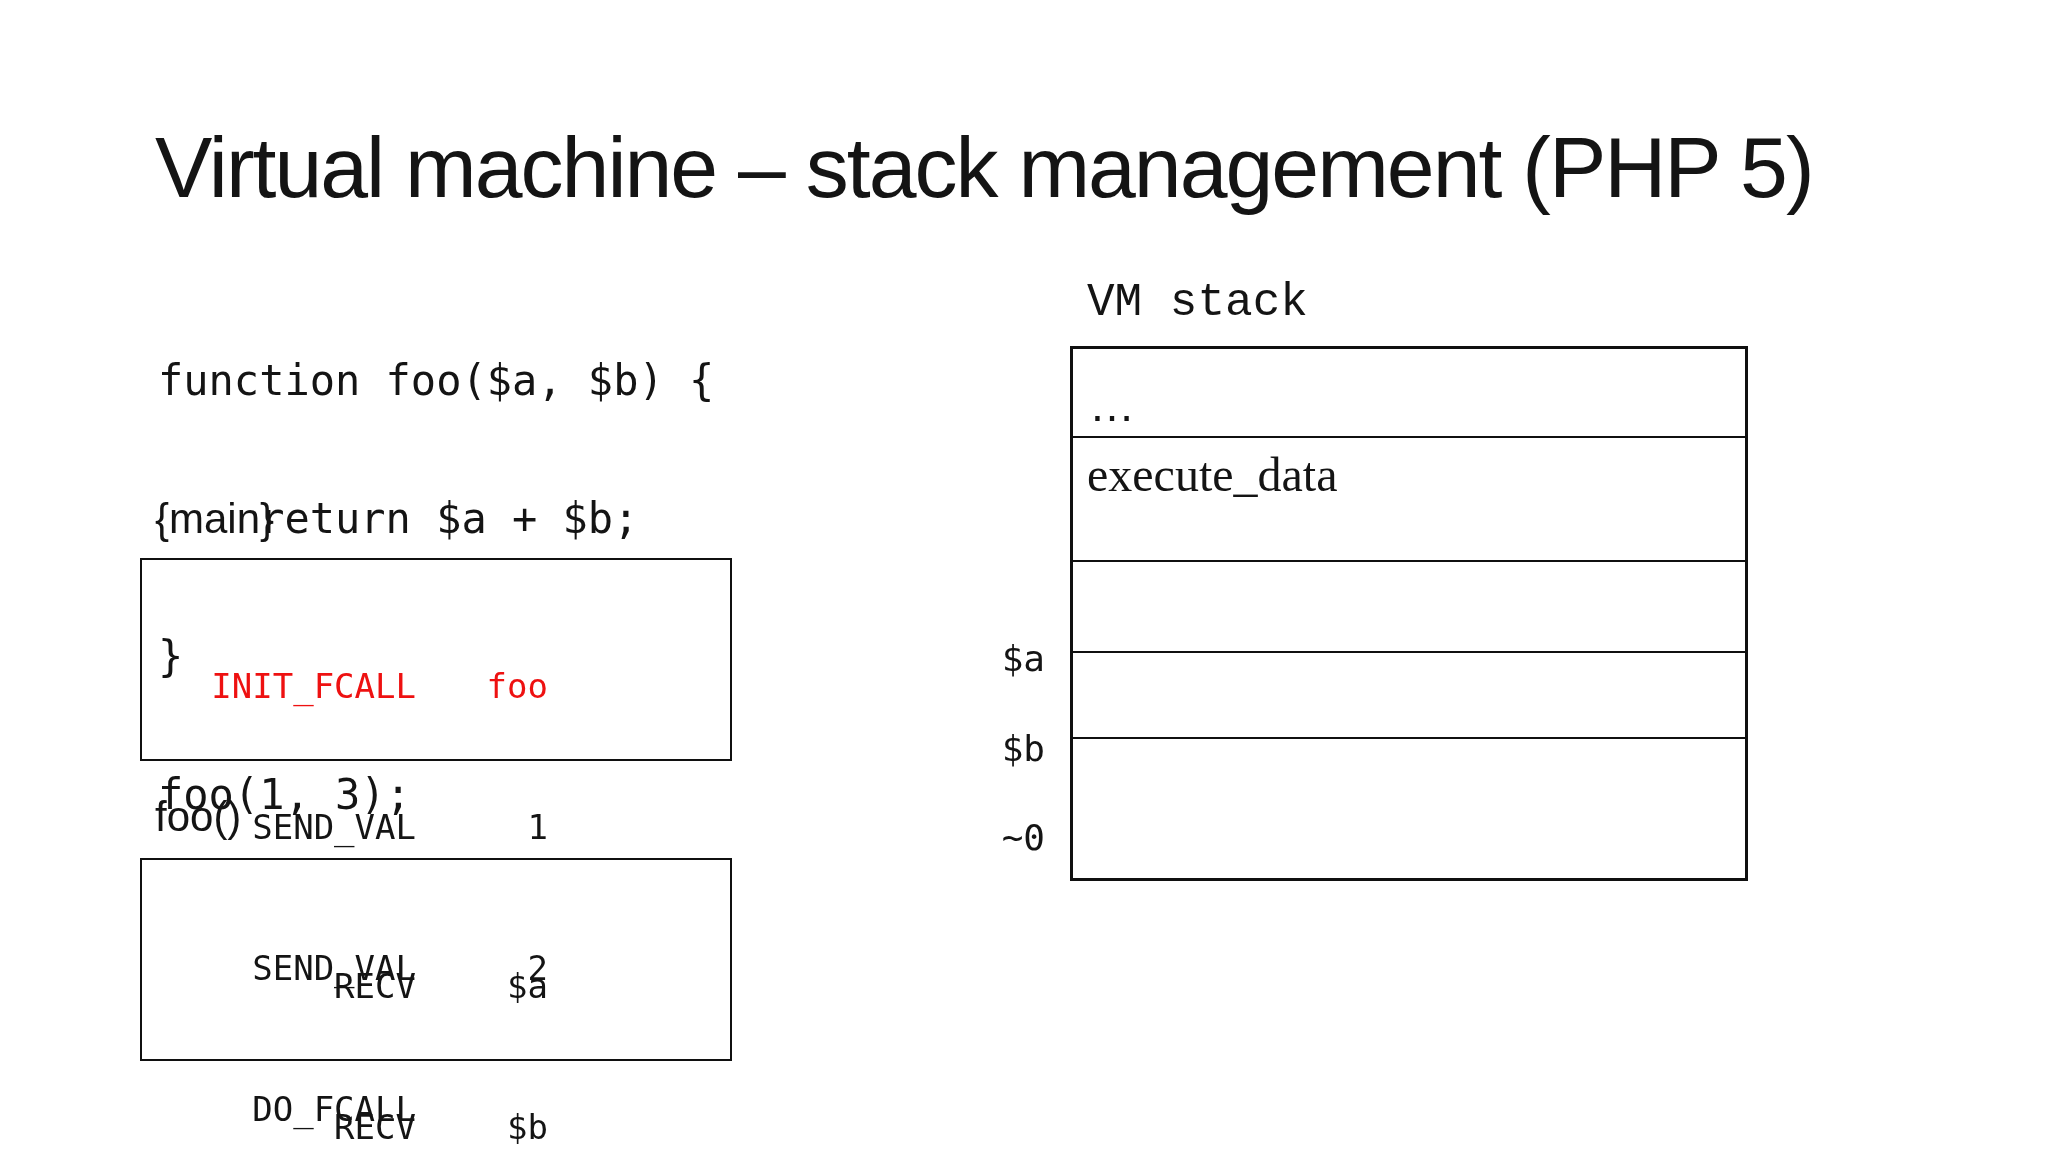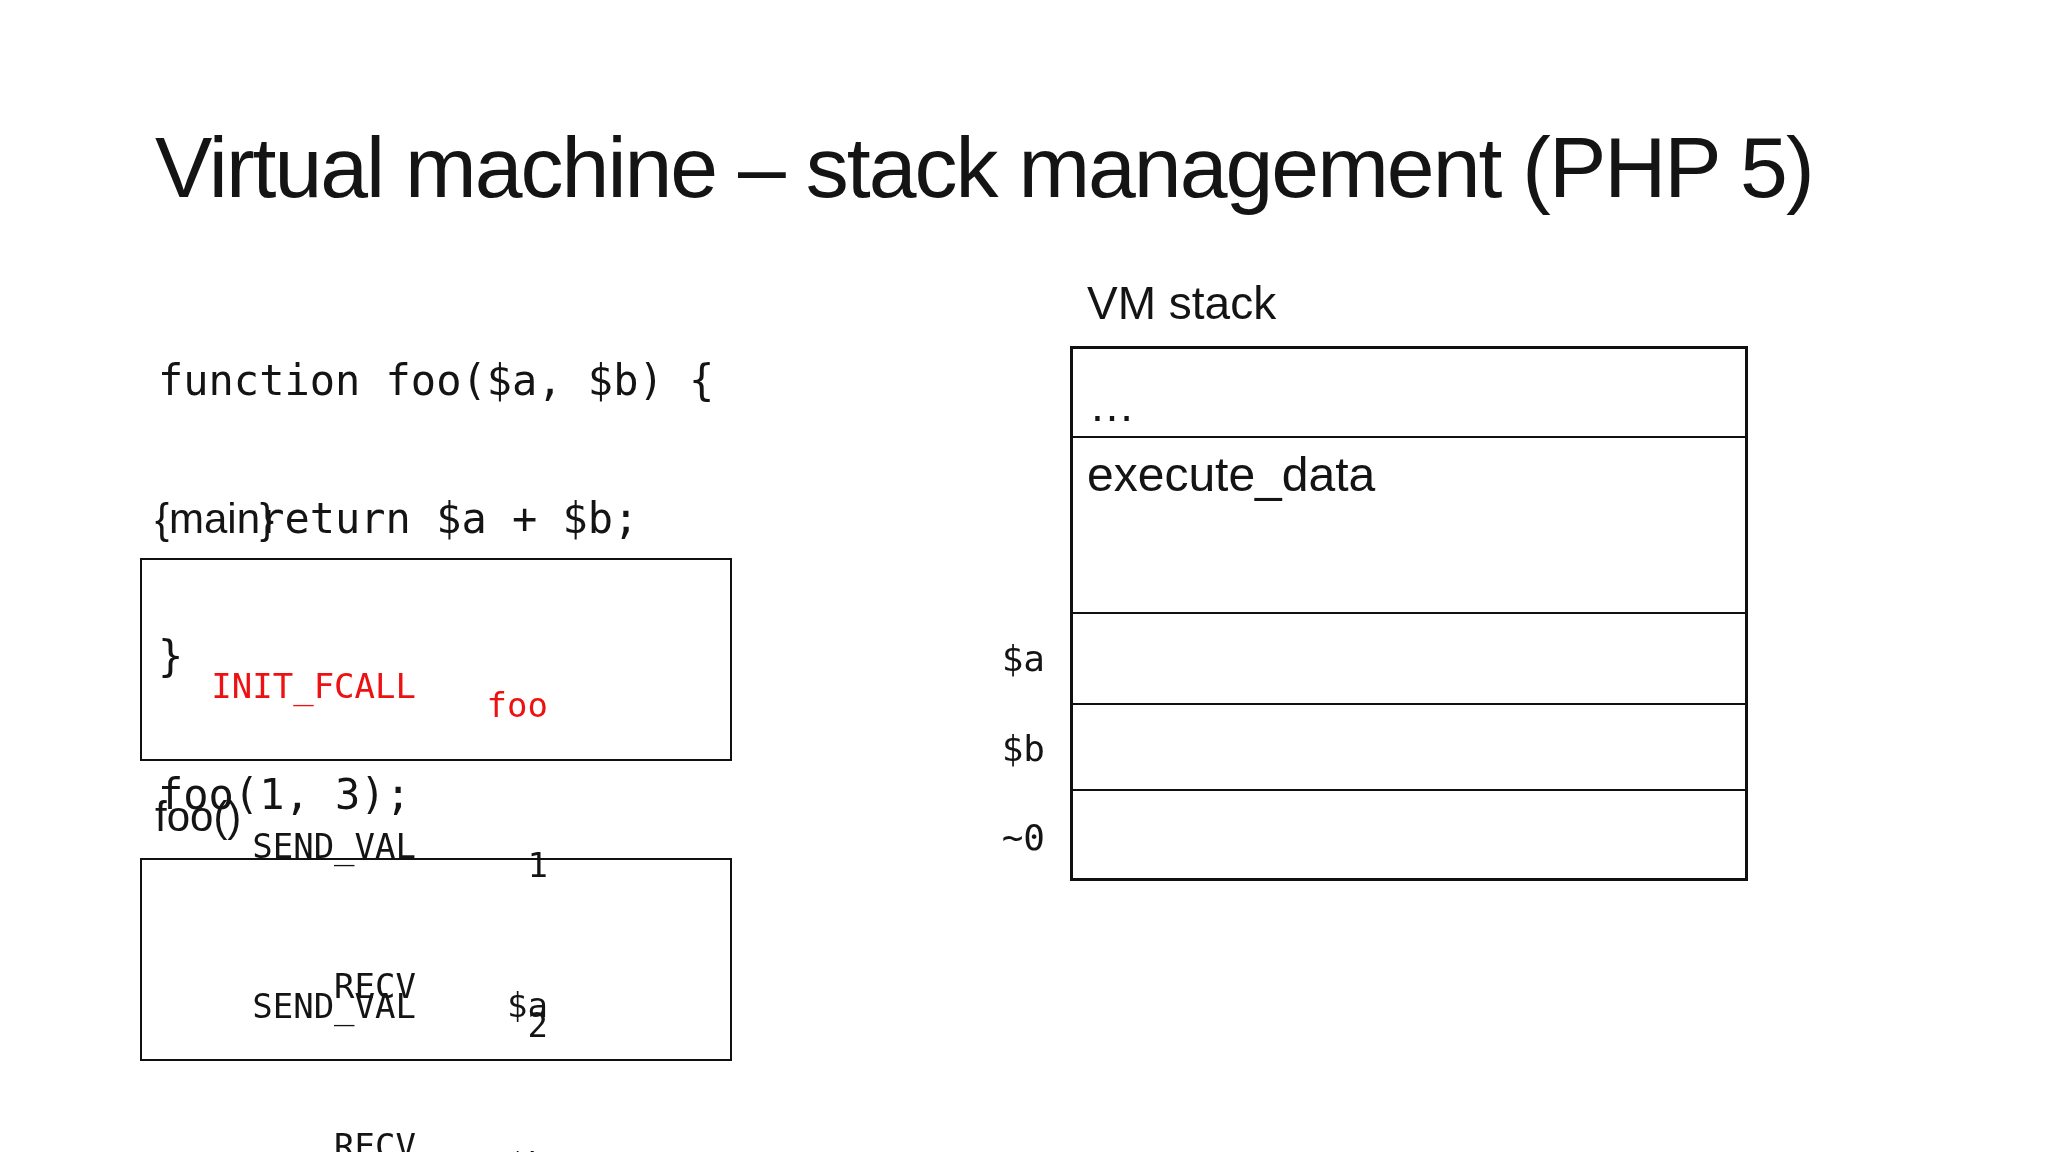--- a/index.html
+++ b/index.html
@@ -57,52 +57,53 @@
     font-size: 34px;
     line-height: 47px;
     white-space: pre;
     text-align: right;
   }
   .box-main { top: 558px; }
   .box-foo  { top: 858px; }
 
   .opcode-row { display: flex; }
   .opcode-row .op { width: 252px; }
-  .opcode-row .a1 { width: 132px; margin-top: 19px; }
+  .opcode-row .a1 { width: 132px; }
   .opcode-row .a2 { width: 128px; }
   .opcode-row .a3 { flex: 1; }
   .op-highlight { color: var(--highlight-red, #ee1111); }
 
   .vm-label {
     position: absolute;
     left: 1087px;
     top: 276px;
     font-size: 46px;
     line-height: 1.2;
+    font-family: Liberation Mono, monospace;
   }
 
   .vm-box {
     position: absolute;
     left: 1070px;
     top: 346px;
     width: 678px;
     height: 535px;
     border: 3px solid var(--border, #101010);
     box-sizing: border-box;
     display: flex;
     flex-direction: column;
     background: var(--background, #ffffff);
   }
   .vm-frame {
     position: relative;
     border-bottom: 2px solid var(--border, #101010);
     box-sizing: border-box;
   }
   .frame-ellipsis { height: 89px; }
-  .frame-exec     { height: 176px; }
+  .frame-exec     { height: 124px; font-family: Liberation Serif, serif; }
   .frame-a        { height: 91px; }
   .frame-b        { height: 86px; }
   .frame-res      { flex: 1; border-bottom: none; }
 
   .vm-ellipsis {
     position: absolute;
     left: 16px;
     bottom: 8px;
     font-size: 46px;
     line-height: 1;

